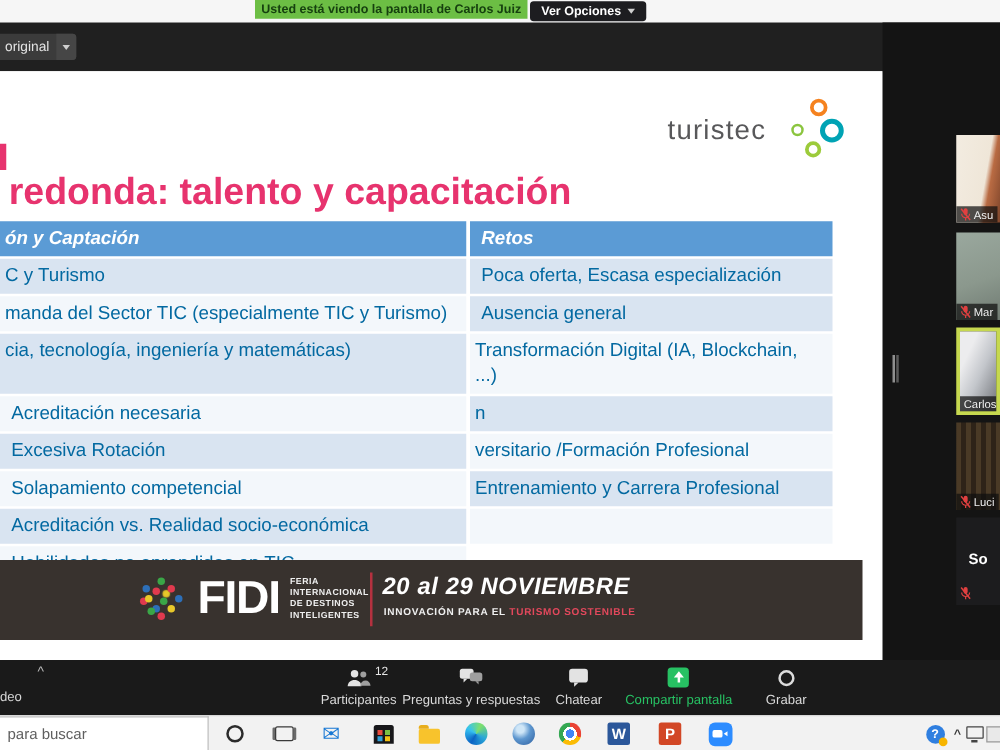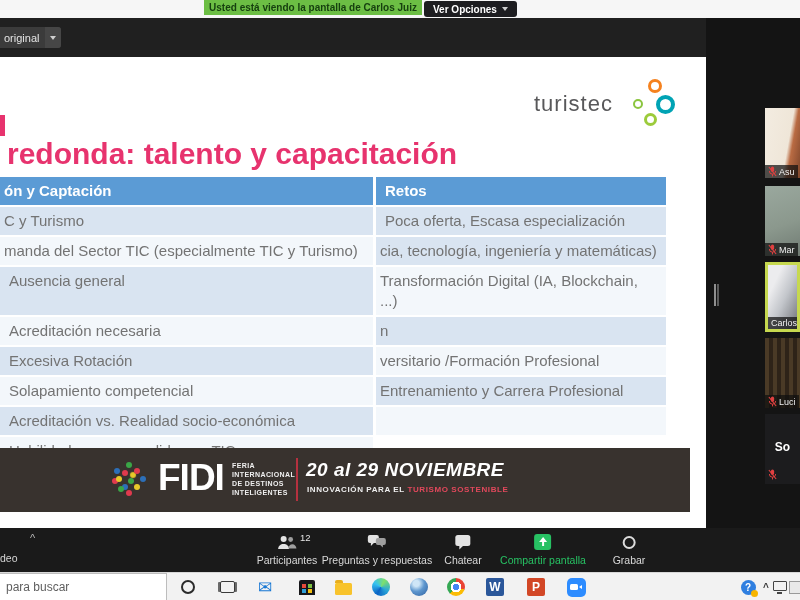--- a/index.html
+++ b/index.html
@@ -37,23 +37,23 @@
   .turistec .t-text { position:absolute; left:0; top:4px; font-size:22px; color:#58585a; letter-spacing:1px; }
   .ring { position:absolute; border-radius:50%; }
   .ring.orange { left:114px; top:-8px; width:14px; height:14px; border:3.5px solid #f5821f; }
   .ring.teal   { left:122px; top:8px;  width:19px; height:19px; border:4.5px solid #00a3b4; }
   .ring.green-sm { left:99px; top:12px; width:10px; height:10px; border:2.5px solid #8bc53f; }
   .ring.green-b  { left:110px; top:26px; width:13px; height:13px; border:3px solid #9ccb3b; }
 
   
   .ppt-table { position:absolute; left:0; top:120px; width:666px; display:grid;
     grid-template-columns:373px 290px; column-gap:3px; row-gap:2px; }
-  .ppt-table .cell { font-size:15px; color:#737373; line-height:20px; padding:4px 8px 4px 4px; }
+  .ppt-table .cell { font-size:15px; color:#0369a1; line-height:20px; padding:4px 8px 4px 4px; }
   .ppt-table .cell.right { padding-left:9px; }
-  .c-head { background:#5b9bd5; color:#fff !important; font-weight:bold; }
+  .c-head { background:#5b9bd5; color:#fff !important; font-weight:bold;font-style:italic; }
   .c-lb { background:#d9e4f1; }
   .c-w  { background:#f3f7fb; }
 
   
   .fidi { position:absolute; left:0; top:391px; width:690px; height:64px; background:#38322e; }
   .fidi-globe { position:absolute; left:116px; top:28px; width:6px; height:6px; border-radius:50%;
     background:#e8c82a;
     box-shadow: 10px -14px 0 #3aa647, 18px -8px 0 #e03a4e, 24px 0 0 #2d6fb8,
       18px 8px 0 #e8c82a, 10px 14px 0 #e03a4e, 2px 10px 0 #3aa647,
       -4px 2px 0 #e03a4e, -2px -8px 0 #2d6fb8, 6px -6px 0 #e03a4e,
@@ -183,22 +183,22 @@
 
     <div class="ppt-table">
       <div class="cell c-head">ón y Captación</div>
       <div class="cell right c-head">Retos</div>
 
       <div class="cell c-lb">C y Turismo</div>
       <div class="cell right c-lb">Poca oferta, Escasa especialización</div>
 
       <div class="cell c-w">manda del Sector TIC (especialmente TIC y Turismo)</div>
 
+      <div class="cell right c-lb">Ausencia general</div>
       <div class="cell c-lb">cia, tecnología, ingeniería y matemáticas)</div>
-      <div class="cell right c-lb">Ausencia general</div>
 
       <div class="cell c-w">Transformación Digital (IA, Blockchain, ...)</div>
       <div class="cell right c-w">Acreditación necesaria</div>
 
       <div class="cell c-lb">n</div>
       <div class="cell right c-lb">Excesiva Rotación</div>
 
       <div class="cell c-w">versitario /Formación Profesional</div>
       <div class="cell right c-w">Solapamiento competencial</div>
 

